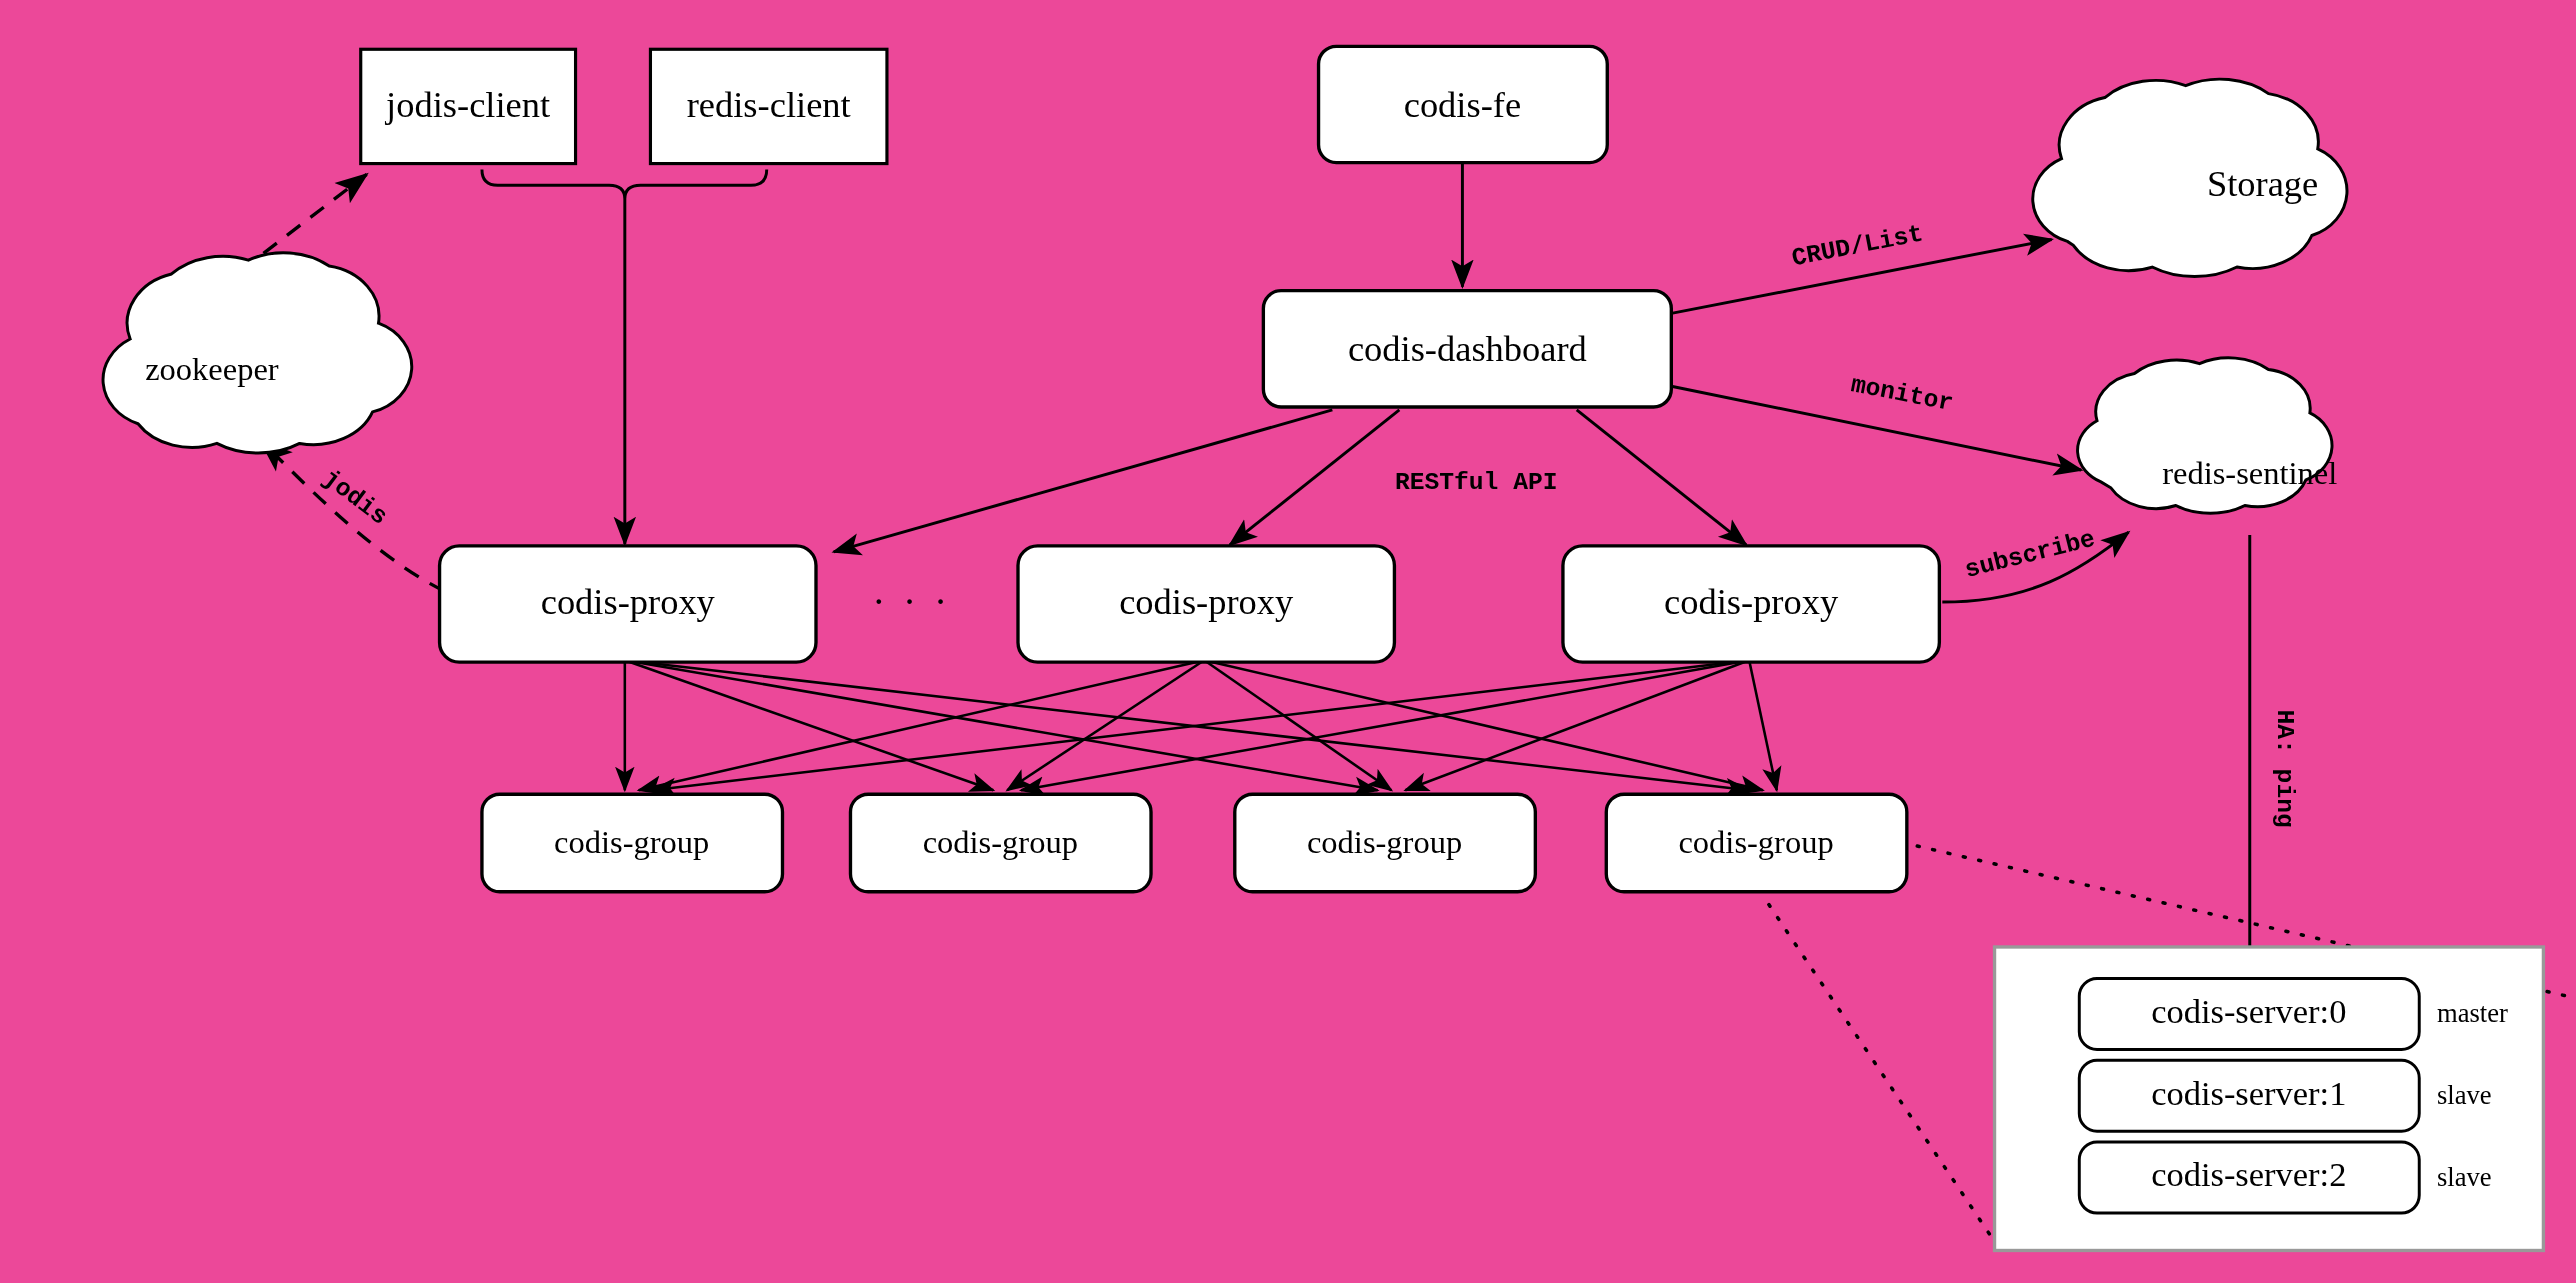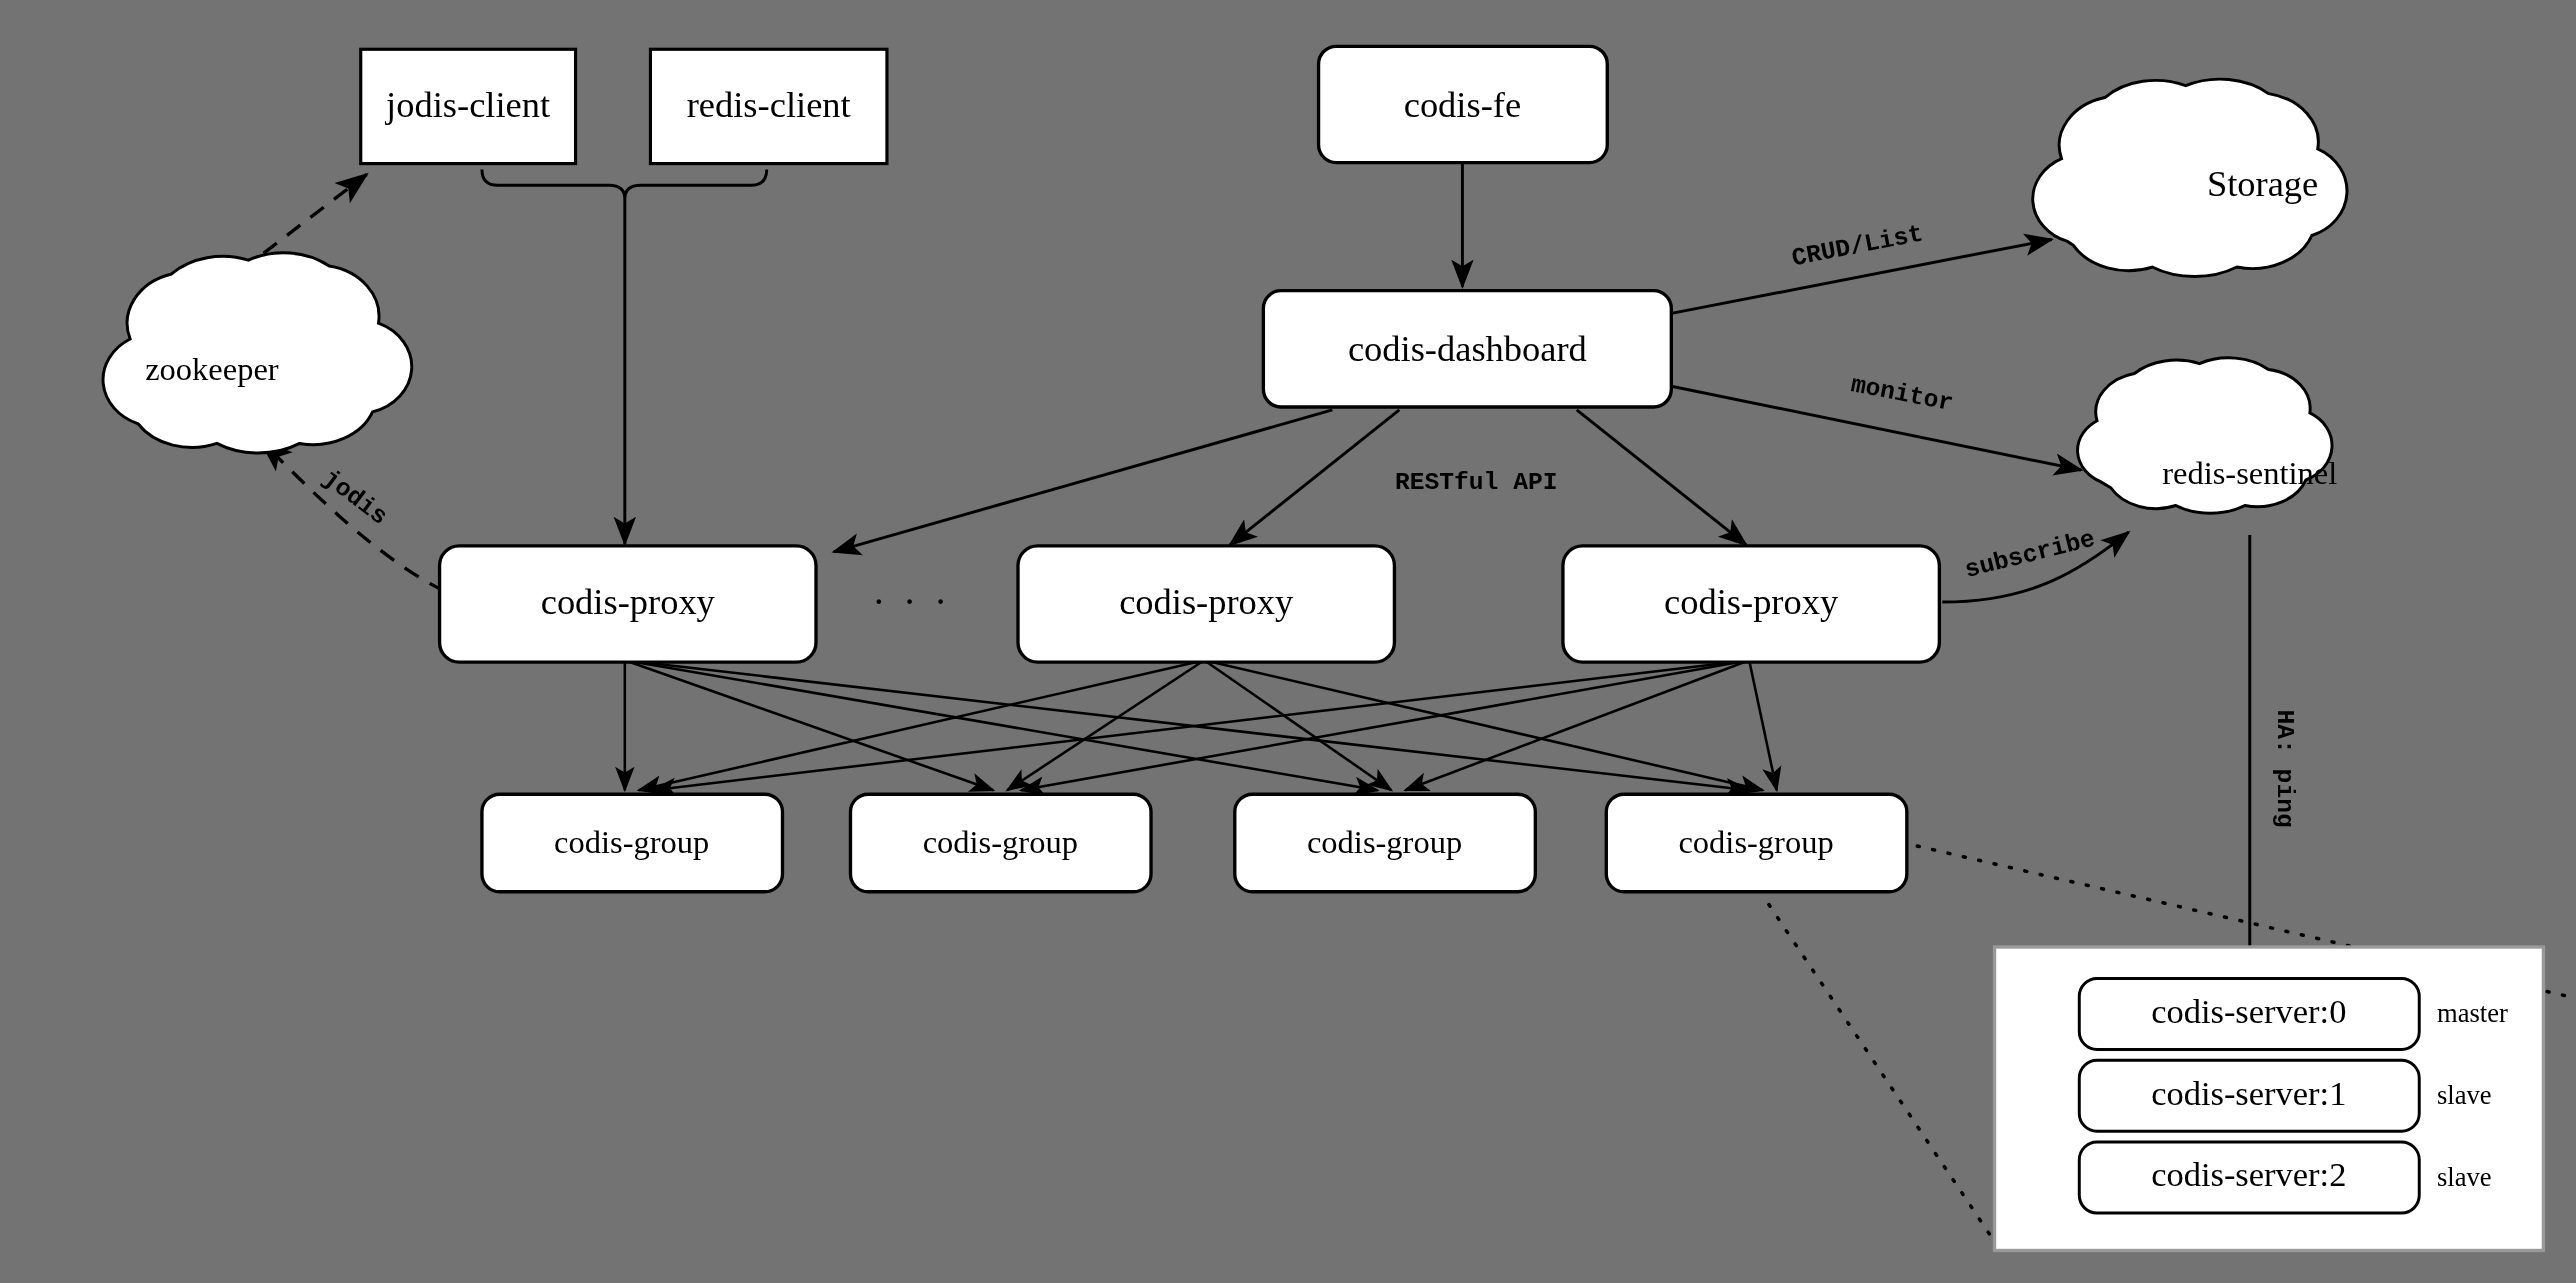--- a/index.html
+++ b/index.html
@@ -7,21 +7,21 @@
     padding: 0;
     background: #ffffff;
   }
   body {
     font-family: "Liberation Serif", "DejaVu Serif", serif;
   }
   #diagram-root {
     position: relative;
     width: 2576px;
     height: 1283px;
-    background: #737373;
+    background: #ec4899;
     overflow: hidden;
   }
   svg#diagram-svg {
     position: absolute;
     top: 0;
     left: 0;
     width: 2576px;
     height: 1283px;
   }
   .node-label {

